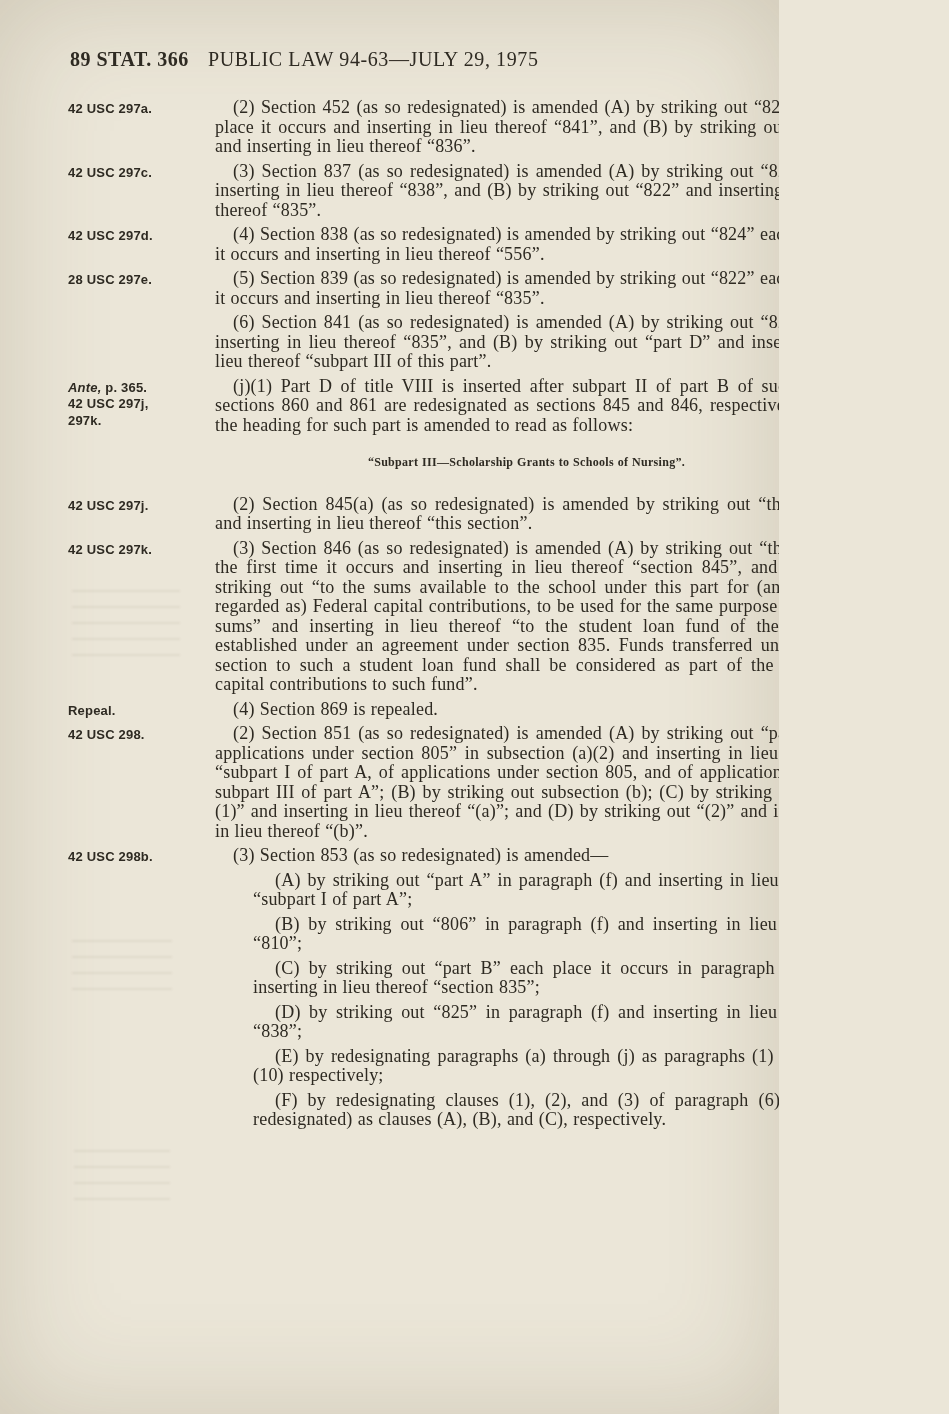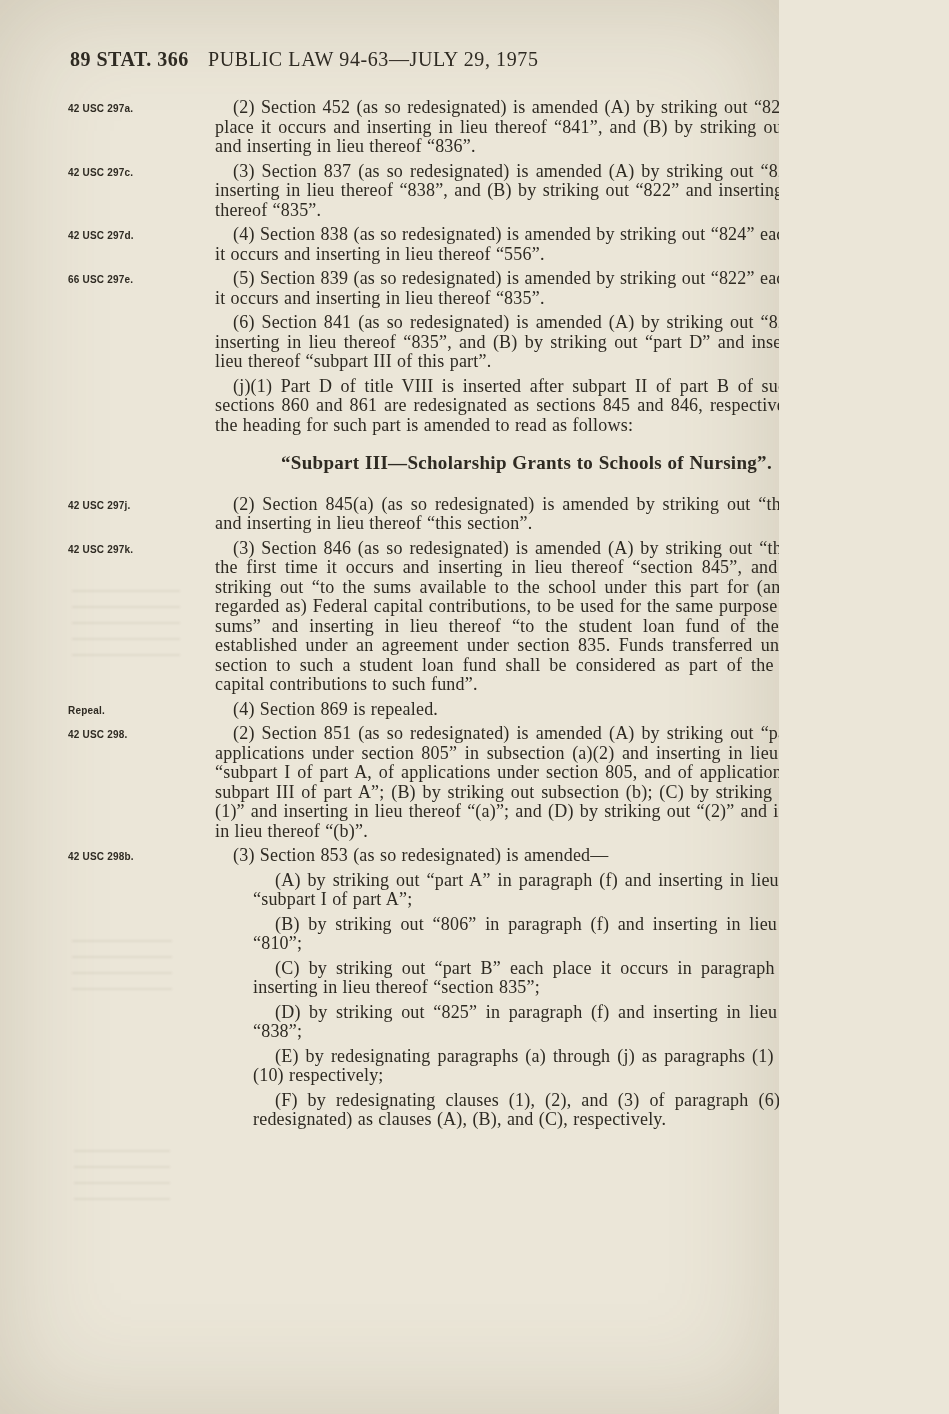--- a/index.html
+++ b/index.html
@@ -31,27 +31,27 @@
     position:absolute;top:98px;left:215px;width:623px;
     font-size:18px;line-height:19.5px;
     letter-spacing:.2px;word-spacing:.5px;
     text-align:justify;
   }
   .block{position:relative;margin-bottom:5px;}
   .para{text-indent:18px;}
   .subpara{margin-left:38px;text-indent:22px;}
   .heading{
     text-align:center;text-indent:0;
-    font-weight:bold;font-size:19px;
+    font-weight:bold;font-size:12px;
     margin:18px 0 22px 0;letter-spacing:.3px;
   }
   .note{
     position:absolute;left:-147px;top:3px;width:140px;
     font-family:"Liberation Sans","DejaVu Sans",sans-serif;
-    font-size:10px;font-weight:bold;line-height:16.5px;
+    font-size:13px;font-weight:bold;line-height:16.5px;
     letter-spacing:.2px;text-align:left;text-indent:0;
     white-space:pre-line;word-spacing:0;
   }
   .note em{font-style:italic;font-weight:bold;}
   
   .ghost{
     position:absolute;opacity:.4;filter:blur(1.2px);pointer-events:none;
     background:repeating-linear-gradient(180deg,
       rgba(125,116,96,.28) 0px, rgba(125,116,96,.28) 2px,
       transparent 2px, transparent 16px);
@@ -75,25 +75,27 @@
   </div>
 
   <div class="content">
 
     <div class="block para"><div class="note">42 USC 297a.</div><span class="ptext">(2) Section 452 (as so redesignated) is amended (A) by striking out “829” each place it occurs and inserting in lieu thereof “841”, and (B) by striking out “823” and inserting in lieu thereof “836”.</span></div>
 
     <div class="block para"><div class="note">42 USC 297c.</div><span class="ptext">(3) Section 837 (as so redesignated) is amended (A) by striking out “825” and inserting in lieu thereof “838”, and (B) by striking out “822” and inserting in lieu thereof “835”.</span></div>
 
     <div class="block para"><div class="note">42 USC 297d.</div><span class="ptext">(4) Section 838 (as so redesignated) is amended by striking out “824” each place it occurs and inserting in lieu thereof “556”.</span></div>
 
-    <div class="block para"><div class="note">66 USC 297e.</div><span class="ptext">(5) Section 839 (as so redesignated) is amended by striking out “822” each place it occurs and inserting in lieu thereof “835”.</span></div>
+    <div class="block para"><div class="note">28 USC 297e.</div><span class="ptext">(5) Section 839 (as so redesignated) is amended by striking out “822” each place it occurs and inserting in lieu thereof “835”.</span></div>
 
     <div class="block para"><span class="ptext">(6) Section 841 (as so redesignated) is amended (A) by striking out “822” and inserting in lieu thereof “835”, and (B) by striking out “part D” and inserting in lieu thereof “subpart III of this part”.</span></div>
 
-    <div class="block para"><span class="ptext">(j)(1) Part D of title VIII is inserted after subpart II of part B of such title; sections 860 and 861 are redesignated as sections 845 and 846, respectively; and the heading for such part is amended to read as follows:</span></div>
+    <div class="block para"><div class="note"><em>Ante,</em><span> p. 365.
+42 USC 297j,
+297k.</span></div><span class="ptext">(j)(1) Part D of title VIII is inserted after subpart II of part B of such title; sections 860 and 861 are redesignated as sections 845 and 846, respectively; and the heading for such part is amended to read as follows:</span></div>
 
     <div class="block heading">“Subpart III—Scholarship Grants to Schools of Nursing”.</div>
 
     <div class="block para"><div class="note">42 USC 297j.</div><span class="ptext">(2) Section 845(a) (as so redesignated) is amended by striking out “this part” and inserting in lieu thereof “this section”.</span></div>
 
     <div class="block para"><div class="note">42 USC 297k.</div><span class="ptext">(3) Section 846 (as so redesignated) is amended (A) by striking out “this part” the first time it occurs and inserting in lieu thereof “section 845”, and (B) by striking out “to the sums available to the school under this part for (and to be regarded as) Federal capital contributions, to be used for the same purpose as such sums” and inserting in lieu thereof “to the student loan fund of the school established under an agreement under section 835. Funds transferred under this section to such a student loan fund shall be considered as part of the Federal capital contributions to such fund”.</span></div>
 
     <div class="block para"><div class="note">Repeal.</div><span class="ptext">(4) Section 869 is repealed.</span></div>
 
 

